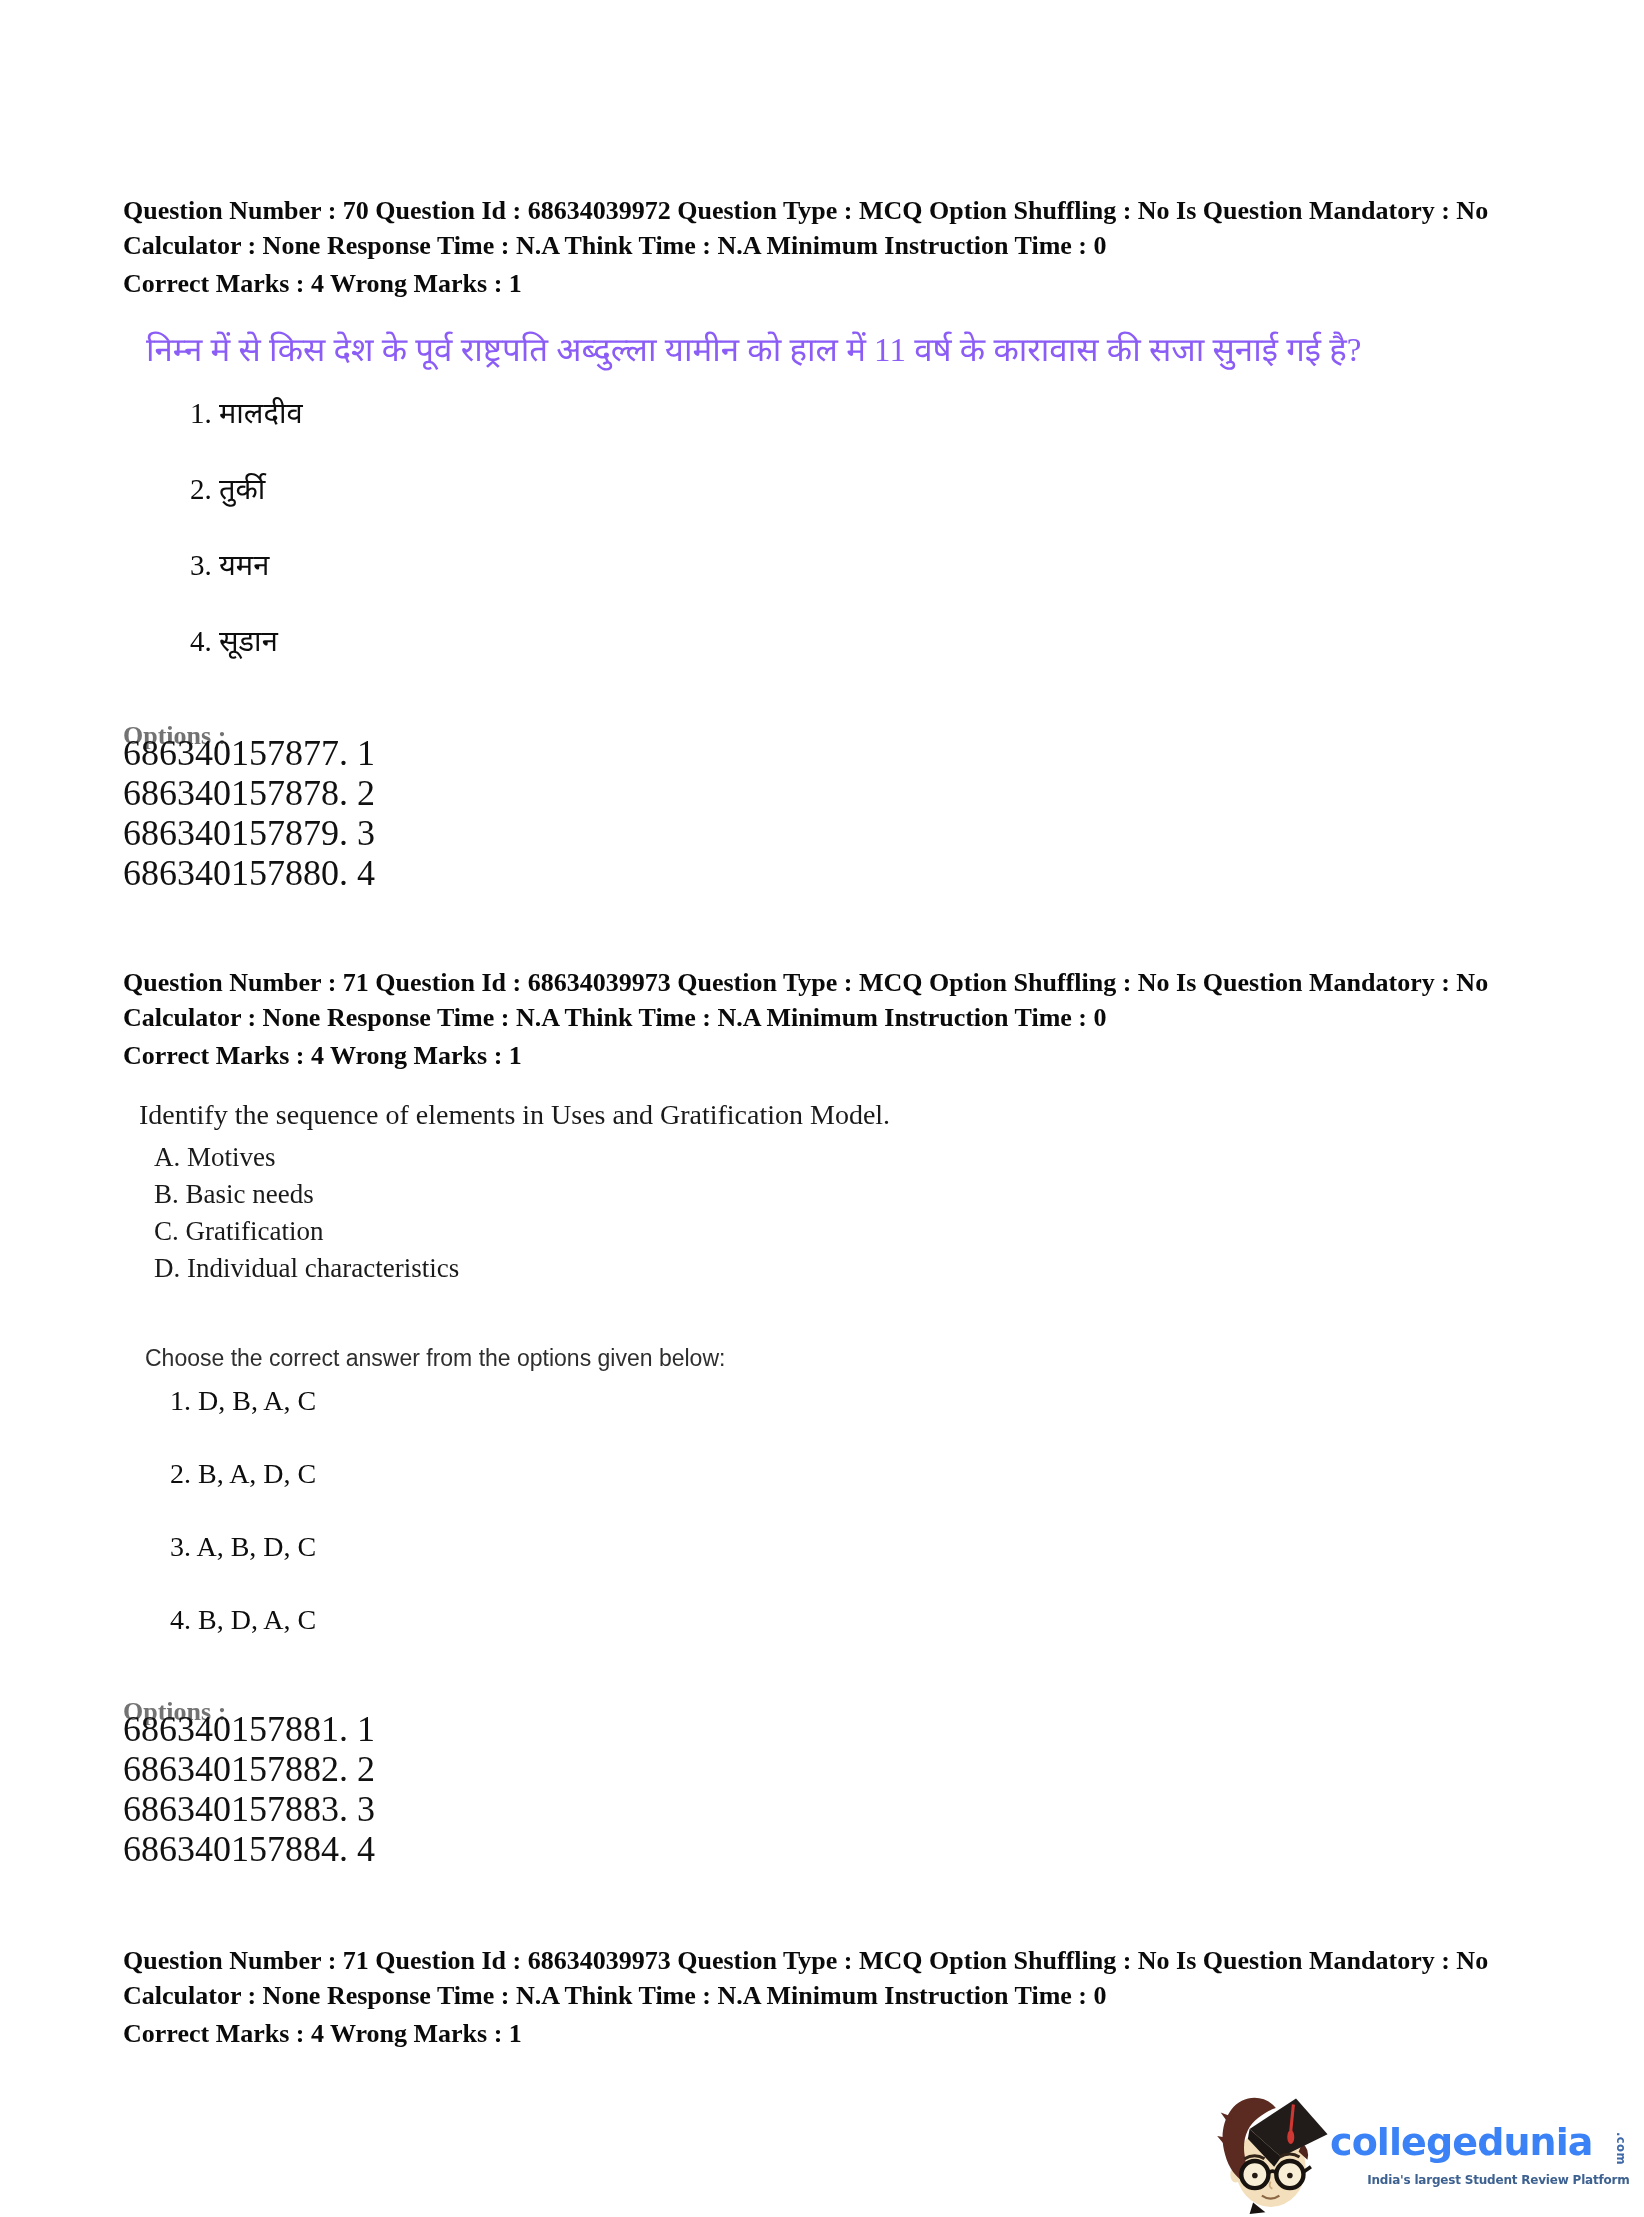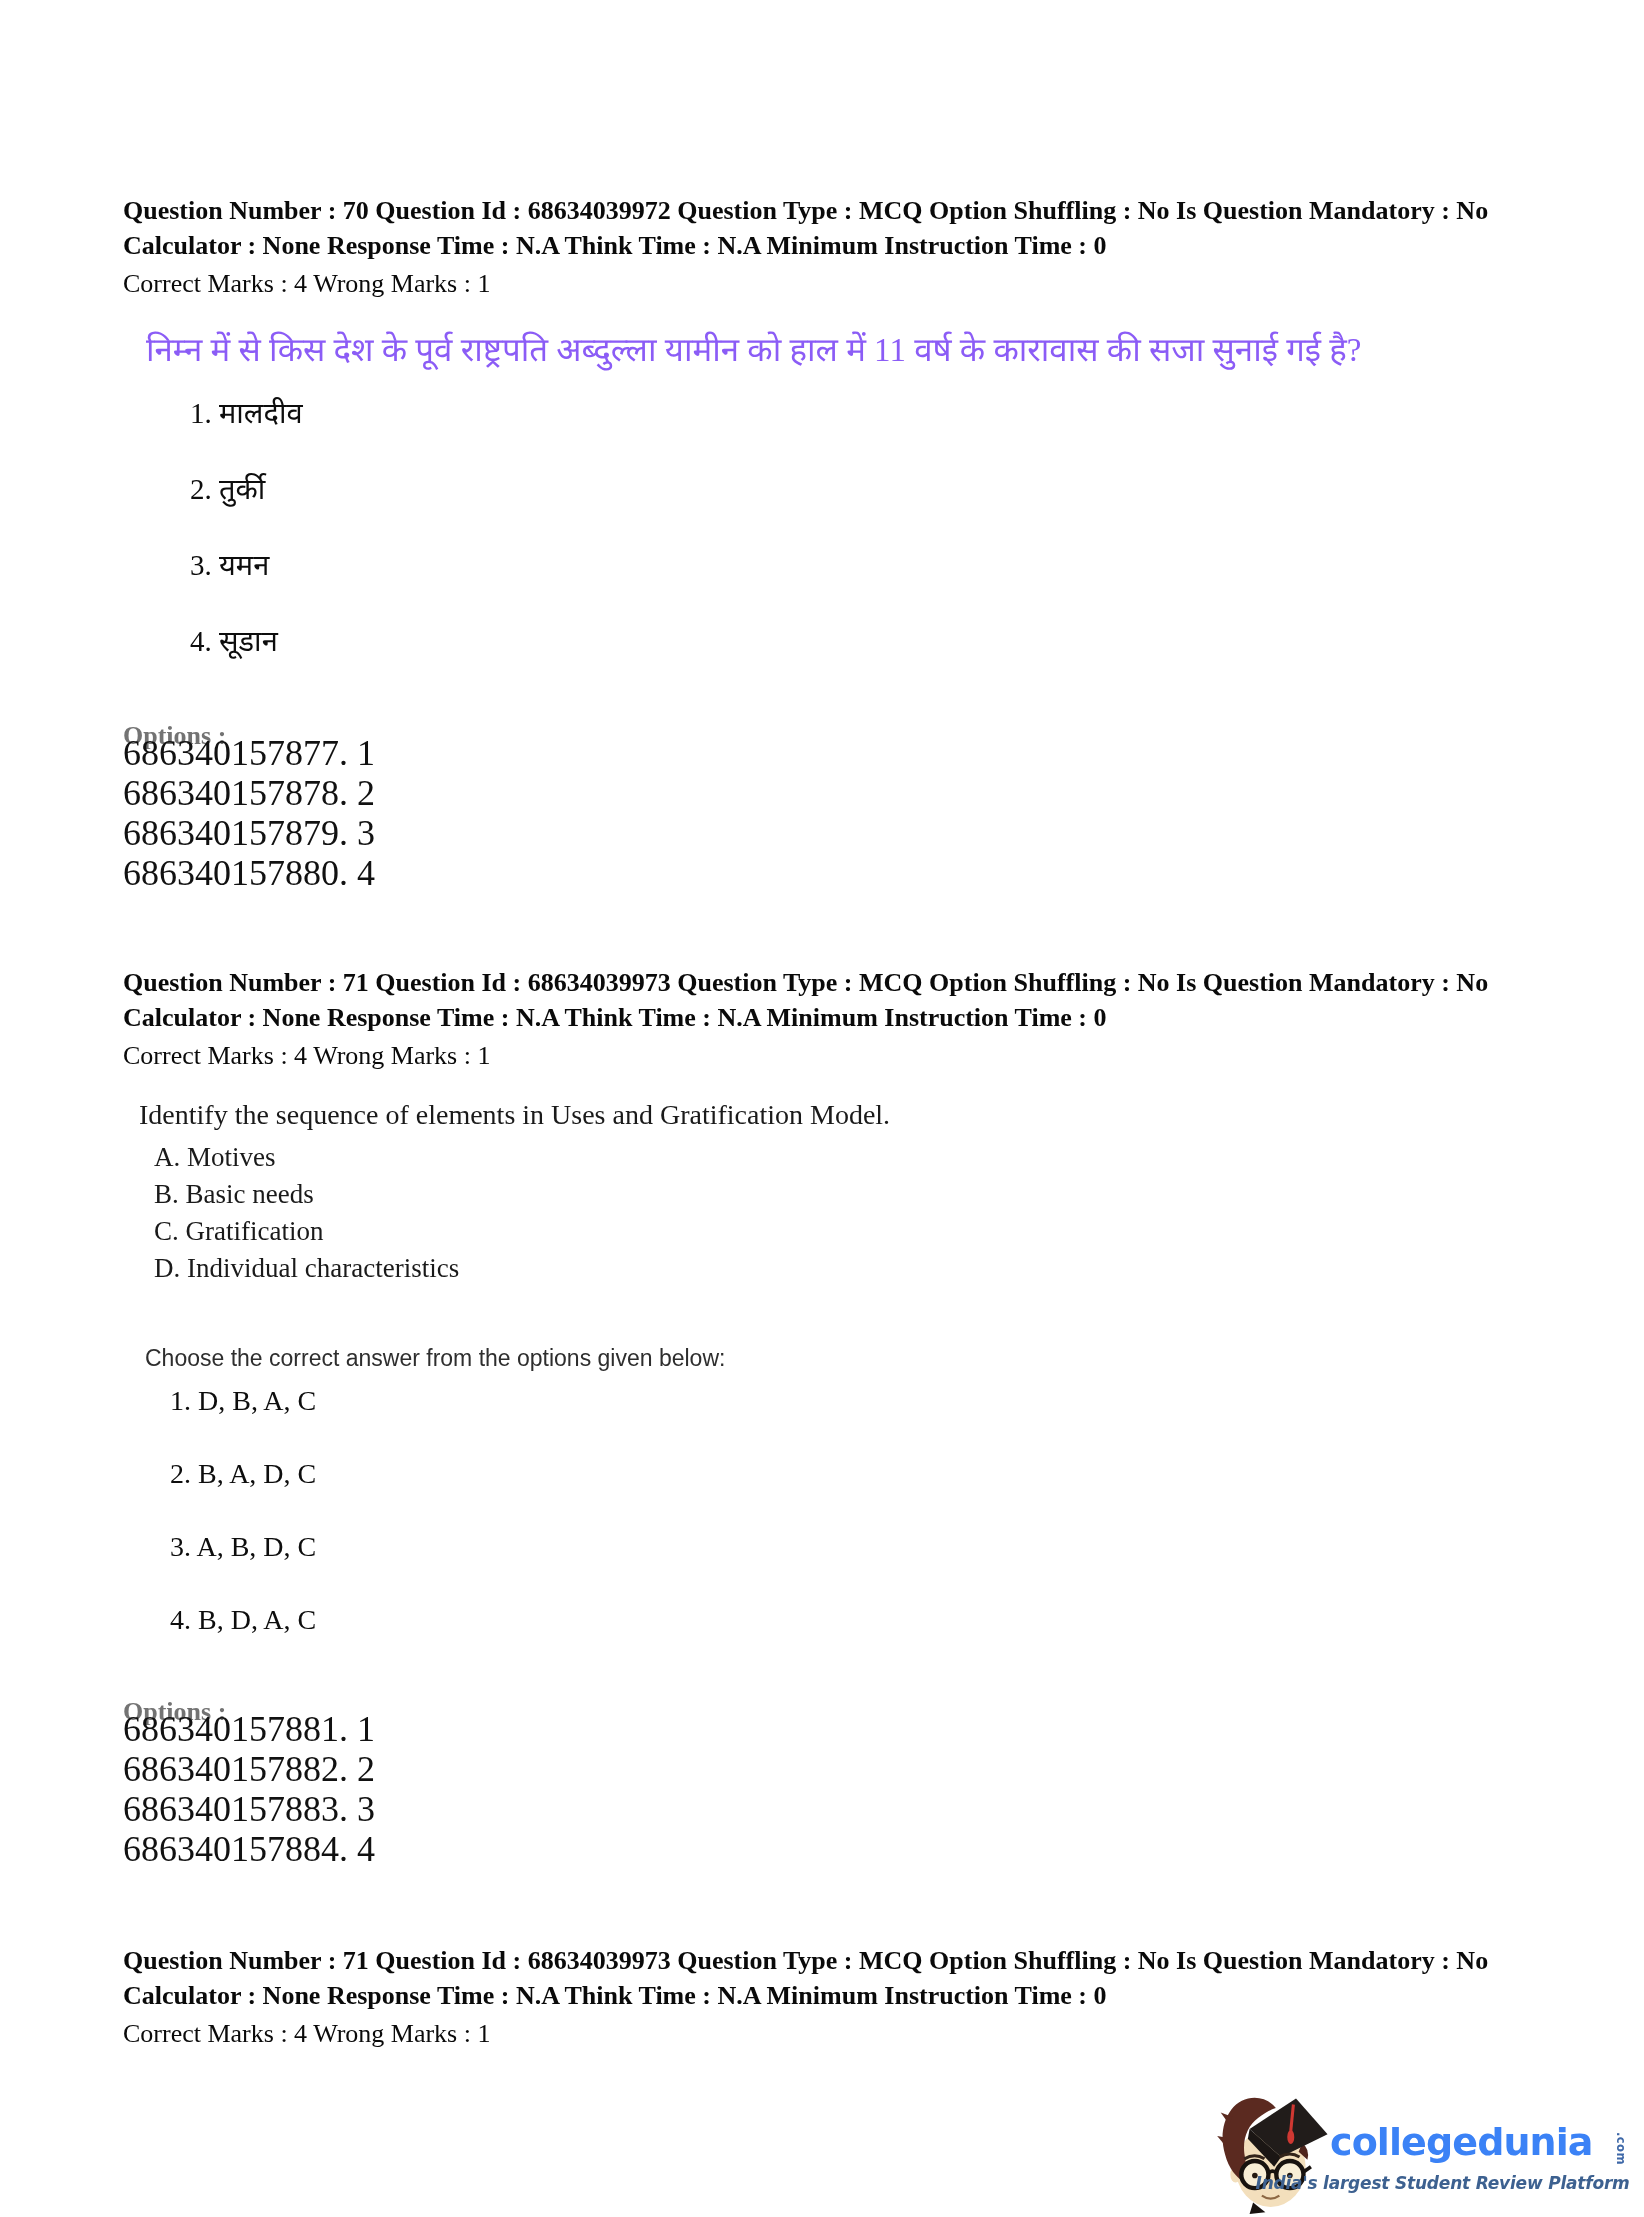--- a/index.html
+++ b/index.html
@@ -19,21 +19,21 @@
   .q-header {
     left: 123px;
     width: 1446px;
     font-weight: bold;
     font-size: 26px;
     line-height: 35px;
     color: #0a0a0a;
   }
   .q-marks {
     left: 123px;
-    font-weight: normal;
+    font-weight: bold;
     font-size: 26px;
     line-height: 35px;
     color: #0a0a0a;
   }
 
   .hindi-question {
     left: 146px;
     top: 294px;
     width: 1397px;
     font-size: 33px;
@@ -118,24 +118,23 @@
     font-weight: bold;
     font-size: 11.6px;
     letter-spacing: 0.4px;
   }
   .tagline {
     position: absolute;
     right: 5.4px;
     top: 88px;
     font-family: "DejaVu Sans", "Liberation Sans", sans-serif;
     font-weight: bold;
-    font-size: 17px;
+    font-size: 12px;
     letter-spacing: -0.2px;
     white-space: nowrap;
-    font-style: italic;
   }
 </style>
 </head>
 <body>
 
 <div class="page">
 
   <section>
     <p class="abs q-header" style="top:167px">Question Number : 70 Question Id : 68634039972 Question Type : MCQ Option Shuffling : No Is Question Mandatory : No Calculator : None Response Time : N.A Think Time : N.A Minimum Instruction Time : 0</p>
     <p class="abs q-marks" style="top:240px">Correct Marks : 4 Wrong Marks : 1</p>

